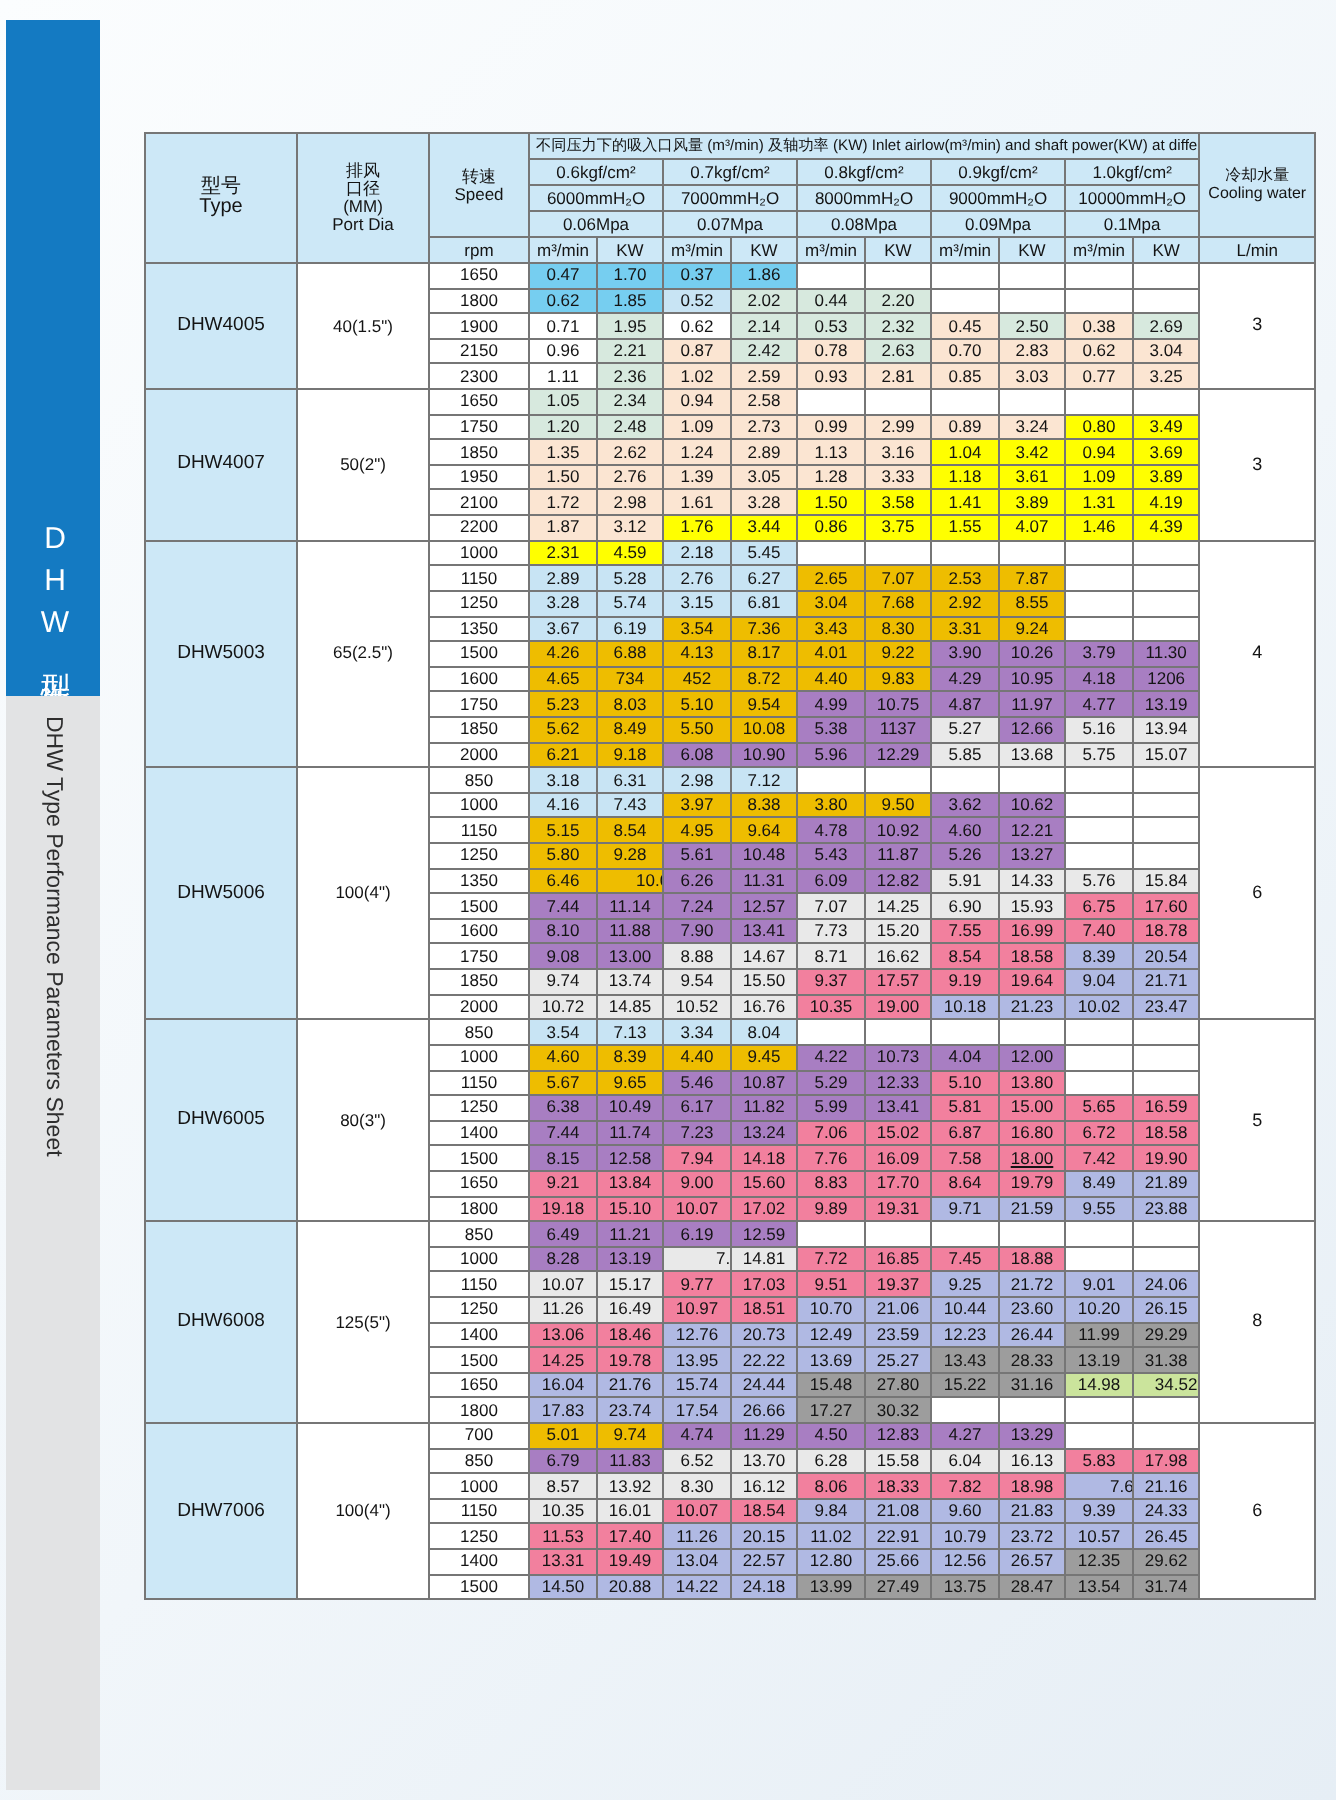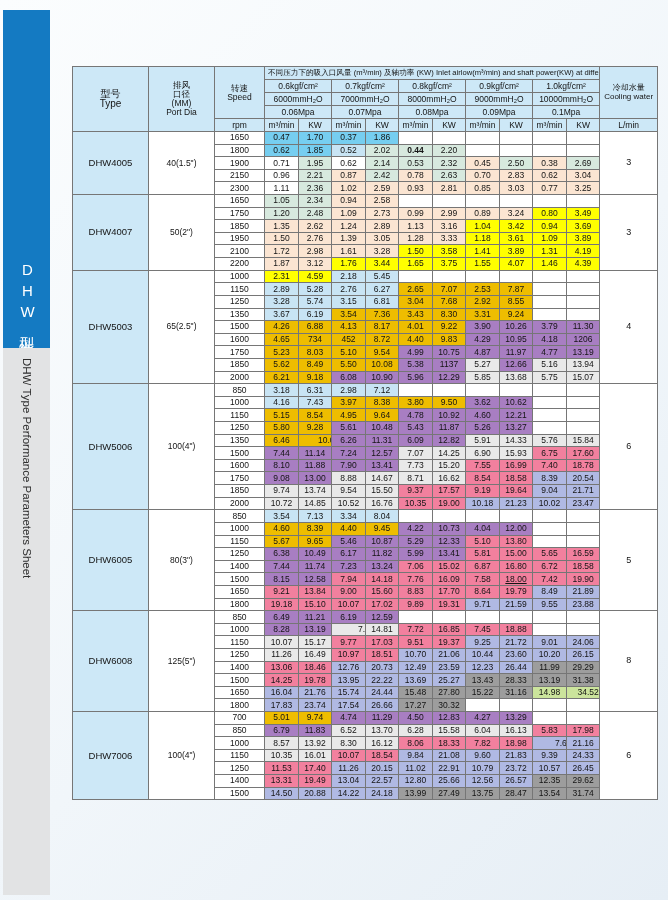--- a/index.html
+++ b/index.html
@@ -151,21 +151,21 @@
           <td></td>
           <td></td>
           <td rowspan="5" class="cool">3</td>
         </tr>
         <tr>
           <td class="rpm">1800</td>
           <td style="background: rgb(118, 206, 240);">0.62</td>
           <td style="background: rgb(118, 206, 240);">1.85</td>
           <td style="background: rgb(200, 228, 244);">0.52</td>
           <td style="background: rgb(215, 233, 222);">2.02</td>
-          <td style="background: rgb(215, 233, 222); font-weight: bold;">0.44</td>
+          <td style="background: rgb(215, 233, 222);">0.44</td>
           <td style="background: rgb(215, 233, 222);">2.20</td>
           <td></td>
           <td></td>
           <td></td>
           <td></td>
         </tr>
         <tr>
           <td class="rpm">1900</td>
           <td style="background: rgb(255, 255, 255);">0.71</td>
           <td style="background: rgb(215, 233, 222);">1.95</td>
@@ -271,21 +271,21 @@
           <td style="background: rgb(255, 255, 0);">3.89</td>
           <td style="background: rgb(255, 255, 0);">1.31</td>
           <td style="background: rgb(255, 255, 0);">4.19</td>
         </tr>
         <tr>
           <td class="rpm">2200</td>
           <td style="background: rgb(251, 229, 210);">1.87</td>
           <td style="background: rgb(251, 229, 210);">3.12</td>
           <td style="background: rgb(255, 255, 0);">1.76</td>
           <td style="background: rgb(255, 255, 0);">3.44</td>
-          <td style="background: rgb(255, 255, 0);">1.65</td>
+          <td style="background: rgb(255, 255, 0);">0.86</td>
           <td style="background: rgb(255, 255, 0);">3.75</td>
           <td style="background: rgb(255, 255, 0);">1.55</td>
           <td style="background: rgb(255, 255, 0);">4.07</td>
           <td style="background: rgb(255, 255, 0);">1.46</td>
           <td style="background: rgb(255, 255, 0);">4.39</td>
         </tr>
         <tr>
           <td rowspan="9" class="model">DHW5003</td>
           <td rowspan="9" class="port">65(2.5")</td>
           <td class="rpm">1000</td>

